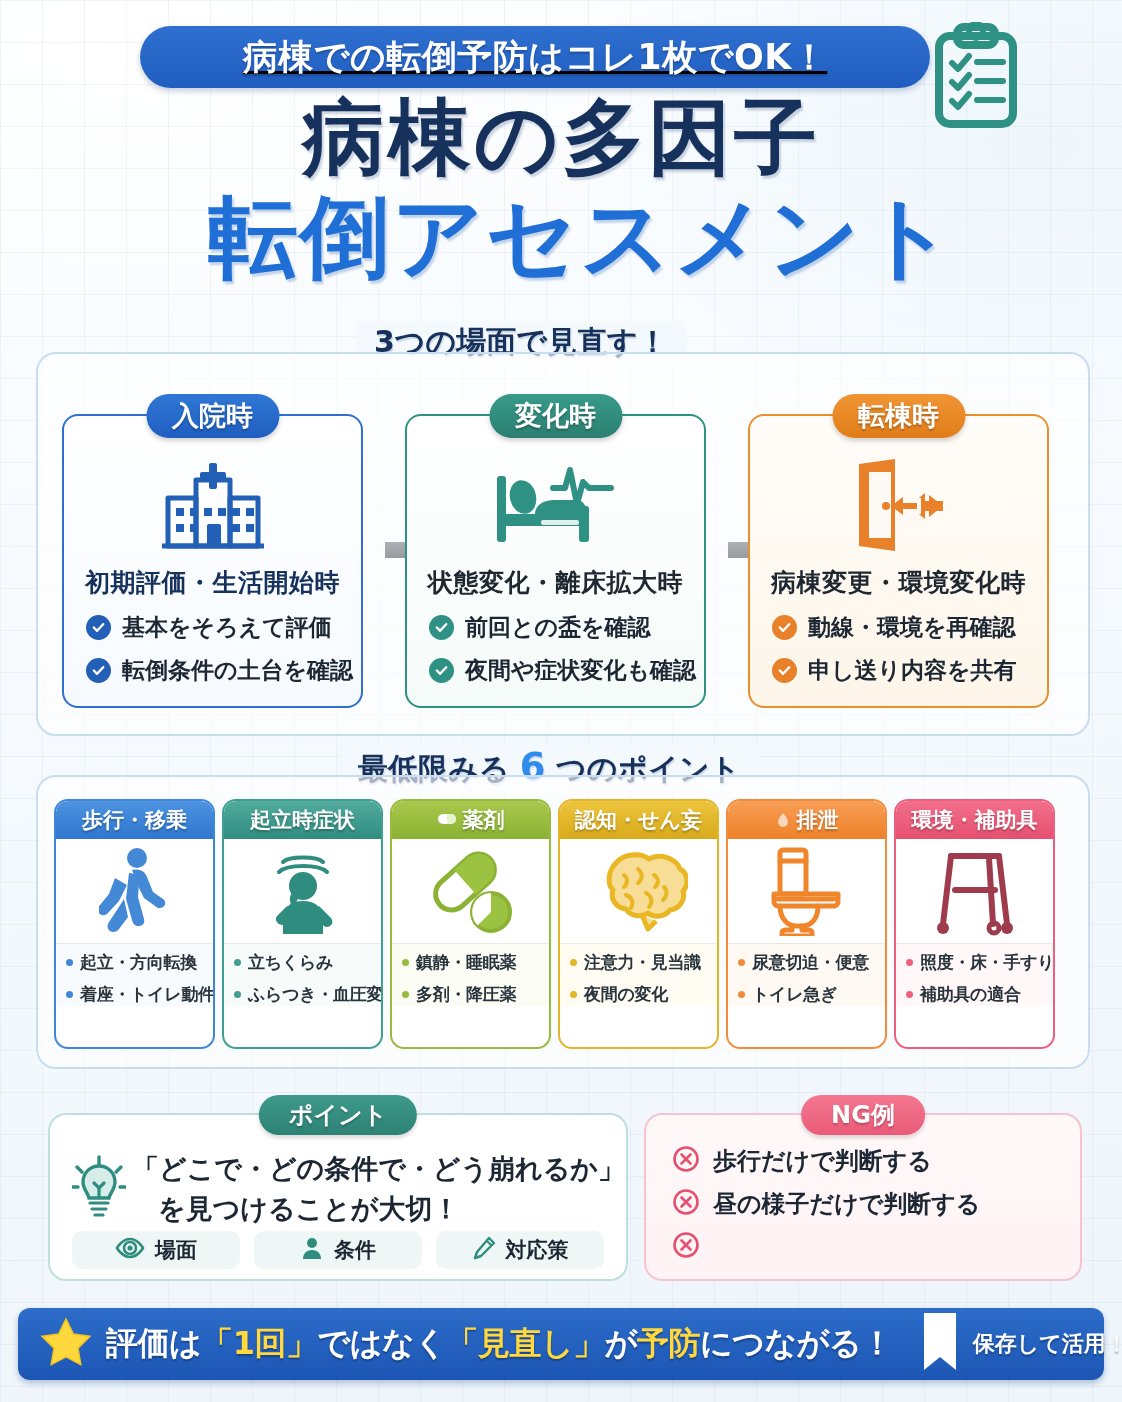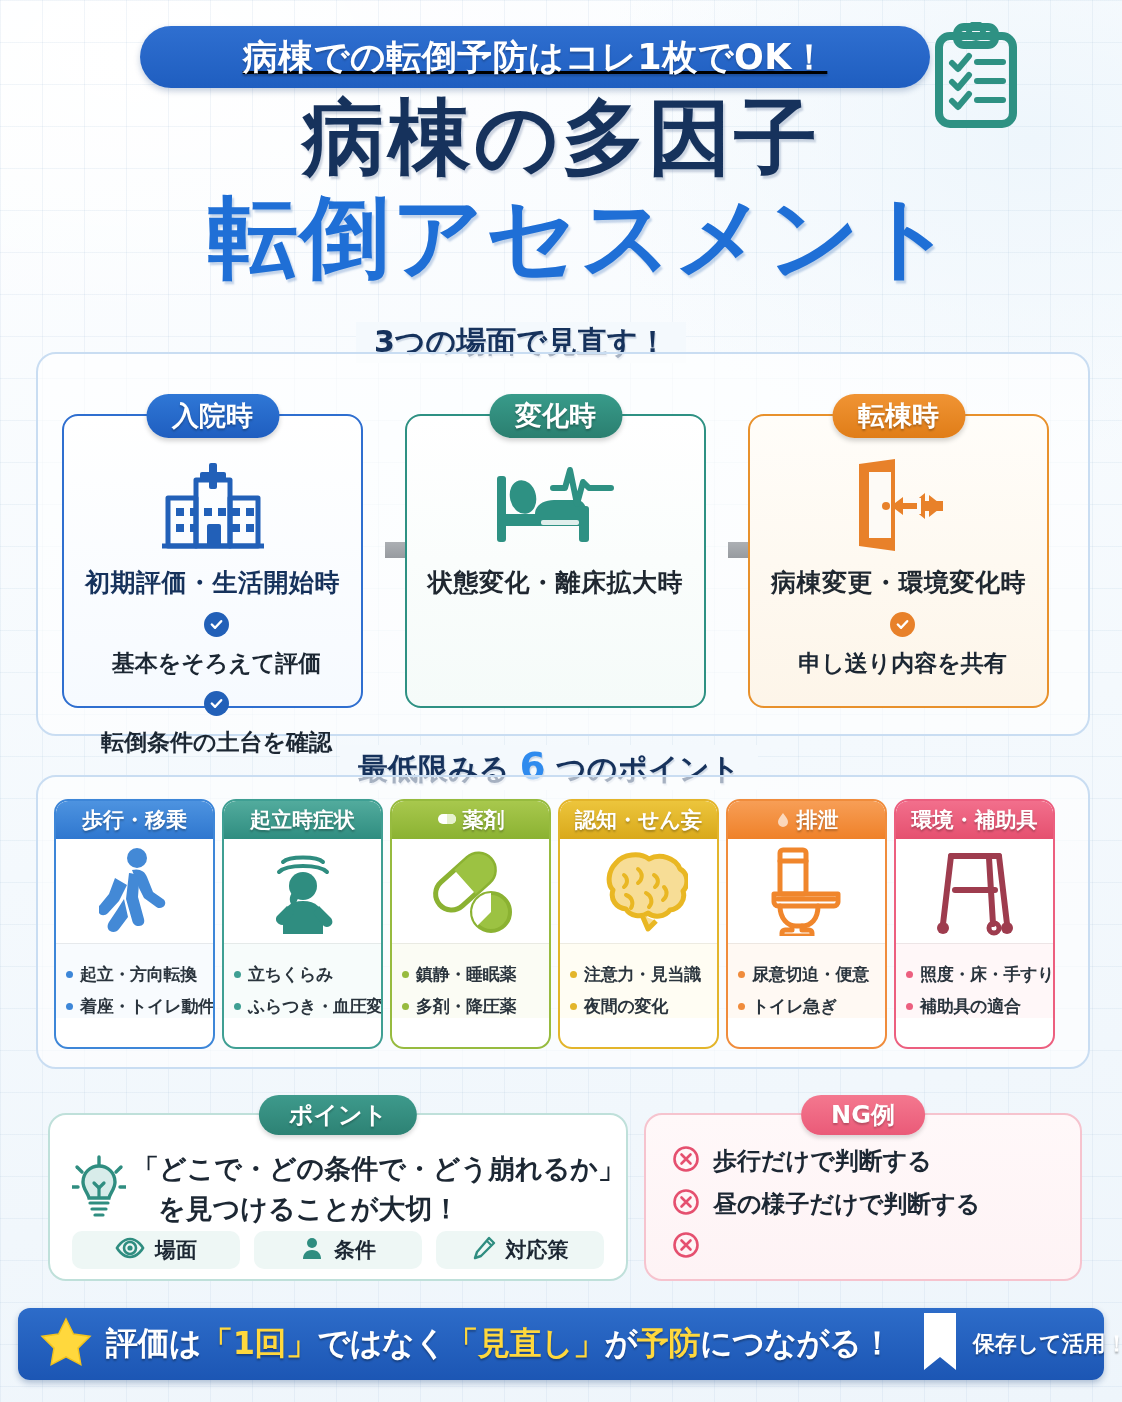--- a/index.html
+++ b/index.html
@@ -93,21 +93,21 @@
   .b-blue{background:linear-gradient(180deg,#2f77d6 0%,#1f5ec0 100%);}
   .b-teal{background:linear-gradient(180deg,#389b8a 0%,#2b7f70 100%);}
   .b-orange{background:linear-gradient(180deg,#f09434 0%,#e07d18 100%);}
   .scene-icon{position:absolute;top:42px;left:0;width:100%;display:flex;justify-content:center;}
   .scene-h{
     position:absolute;top:150px;left:0;width:100%;text-align:center;
     font-size:25px;font-weight:bold;color:#16325c;letter-spacing:.5px;
   }
   .sc2 .scene-h,.sc3 .scene-h{color:#1f2730;}
   .scene-list{position:absolute;top:196px;left:22px;right:14px;}
-  .scene-li{display:flex;align-items:center;gap:11px;margin-bottom:12px;flex-direction:column;}
+  .scene-li{display:flex;align-items:center;gap:11px;margin-bottom:12px;}
   .scene-li .txt{font-size:23px;font-weight:bold;color:#1c2733;white-space:nowrap;}
   .chk{width:25px;height:25px;border-radius:50%;flex:0 0 auto;display:flex;align-items:center;justify-content:center;}
   .chk svg{width:15px;height:15px;}
   .arrow{position:absolute;top:175px;}
   .arrow.a1{left:345px;} .arrow.a2{left:688px;}
 
   
   .points{left:36px;top:775px;width:1050px;height:290px;}
   .points-title{left:340px;top:745px;}
   .pcard{
@@ -116,21 +116,21 @@
   }
   .pcard .phead{
     height:38px;display:flex;align-items:center;justify-content:center;gap:6px;
     color:#fff;font-size:21px;font-weight:bold;white-space:nowrap;
     text-shadow:0 2px 2px rgba(0,0,0,.25);
     border-radius:12px 12px 0 0;
   }
   .pcard .picon{height:104px;display:flex;align-items:center;justify-content:center;}
   .pcard .pbody{
     border-top:1px solid rgba(0,0,0,.07);
-    padding:19px 8px 0 10px;
+    padding:7px 8px 0 10px;
   }
   .pli{display:flex;align-items:flex-start;gap:7px;margin-bottom:9px;}
   .pli .dot{width:7px;height:7px;border-radius:50%;margin-top:8px;flex:0 0 auto;}
   .pli .txt{font-size:17px;font-weight:bold;color:#2a343d;white-space:nowrap;letter-spacing:-.3px;}
   .p1{left:16px;border-color:#3d86d8;}
   .p2{left:184px;border-color:#3f9f93;}
   .p3{left:352px;border-color:#97bb3f;}
   .p4{left:520px;border-color:#e3b52b;}
   .p5{left:688px;border-color:#f08c3c;}
   .p6{left:856px;border-color:#ec5f7f;}
@@ -298,20 +298,38 @@
             <rect x="6" y="56" width="92" height="12" rx="4"></rect>
             <rect x="88" y="48" width="10" height="36" rx="3"></rect>
             <ellipse cx="32" cy="39" rx="13" ry="17" transform="rotate(-14 32 39)"></ellipse>
             <path d="M44 56c0-9 9-14 19-14h22c7 0 10 5 10 11v3H44z"></path>
             <rect x="50" y="62" width="38" height="5" rx="2" fill="#ffffff" opacity=".85"></rect>
           </g>
           <polyline points="62,30 74,30 79,12 86,46 92,24 98,30 120,30" fill="none" stroke="#2e9183" stroke-width="6" stroke-linecap="round" stroke-linejoin="round"></polyline>
         </svg>
       </div>
       <div class="scene-h">状態変化・離床拡大時</div>
+      <div class="scene-list">
+        <div class="scene-li">
+          <span class="chk" style="background:#2e9183">
+            <svg viewBox="0 0 16 16">
+                <polyline points="3,8 6.5,11.5 13,4.5" fill="none" stroke="#fff" stroke-width="2.6" stroke-linecap="round" stroke-linejoin="round"></polyline>
+              </svg>
+          </span>
+          <span class="txt">前回との盉を確認</span>
+        </div>
+        <div class="scene-li">
+          <span class="chk" style="background:#2e9183">
+            <svg viewBox="0 0 16 16">
+                <polyline points="3,8 6.5,11.5 13,4.5" fill="none" stroke="#fff" stroke-width="2.6" stroke-linecap="round" stroke-linejoin="round"></polyline>
+              </svg>
+          </span>
+          <span class="txt">夜間や症状変化も確認</span>
+        </div>
+      </div>
     </div>
 
     <div class="arrow a2">
       <svg width="46" height="42" viewBox="0 0 46 42">
         <path d="M2 13h22V3l20 18-20 18v-10H2z" fill="url(#ag1)"></path>
       </svg>
     </div>
 
     <div class="scene-card sc3">
       <div class="scene-badge b-orange">転棟時</div>
@@ -322,20 +340,28 @@
           <rect x="24" y="14" width="22" height="66" fill="#fdfaf6"></rect>
           <circle cx="41" cy="48" r="4" fill="#e8812a"></circle>
           <path d="M64 48l16-13v8h18v10H80v8z" fill="#e8812a"></path>
           <path d="M98 48l-14-11v7H70v8h14v7z" fill="#e8812a"></path>
           <path d="M58 40h18v16H58l-10-8z" fill="#fdfaf6"></path>
           <path d="M58 39l-12 9 12 9v-6h14v-6H58z" fill="#e8812a"></path>
         </svg>
       </div>
       <div class="scene-h">病棟変更・環境変化時</div>
       <div class="scene-list">
+        <div class="scene-li">
+          <span class="chk" style="background:#e8812a">
+            <svg viewBox="0 0 16 16">
+                <polyline points="3,8 6.5,11.5 13,4.5" fill="none" stroke="#fff" stroke-width="2.6" stroke-linecap="round" stroke-linejoin="round"></polyline>
+              </svg>
+          </span>
+          <span class="txt">動線・環境を再確認</span>
+        </div>
         <div class="scene-li">
           <span class="chk" style="background:#e8812a">
             <svg viewBox="0 0 16 16">
                 <polyline points="3,8 6.5,11.5 13,4.5" fill="none" stroke="#fff" stroke-width="2.6" stroke-linecap="round" stroke-linejoin="round"></polyline>
               </svg>
           </span>
           <span class="txt">申し送り内容を共有</span>
         </div>
       </div>
     </div>

